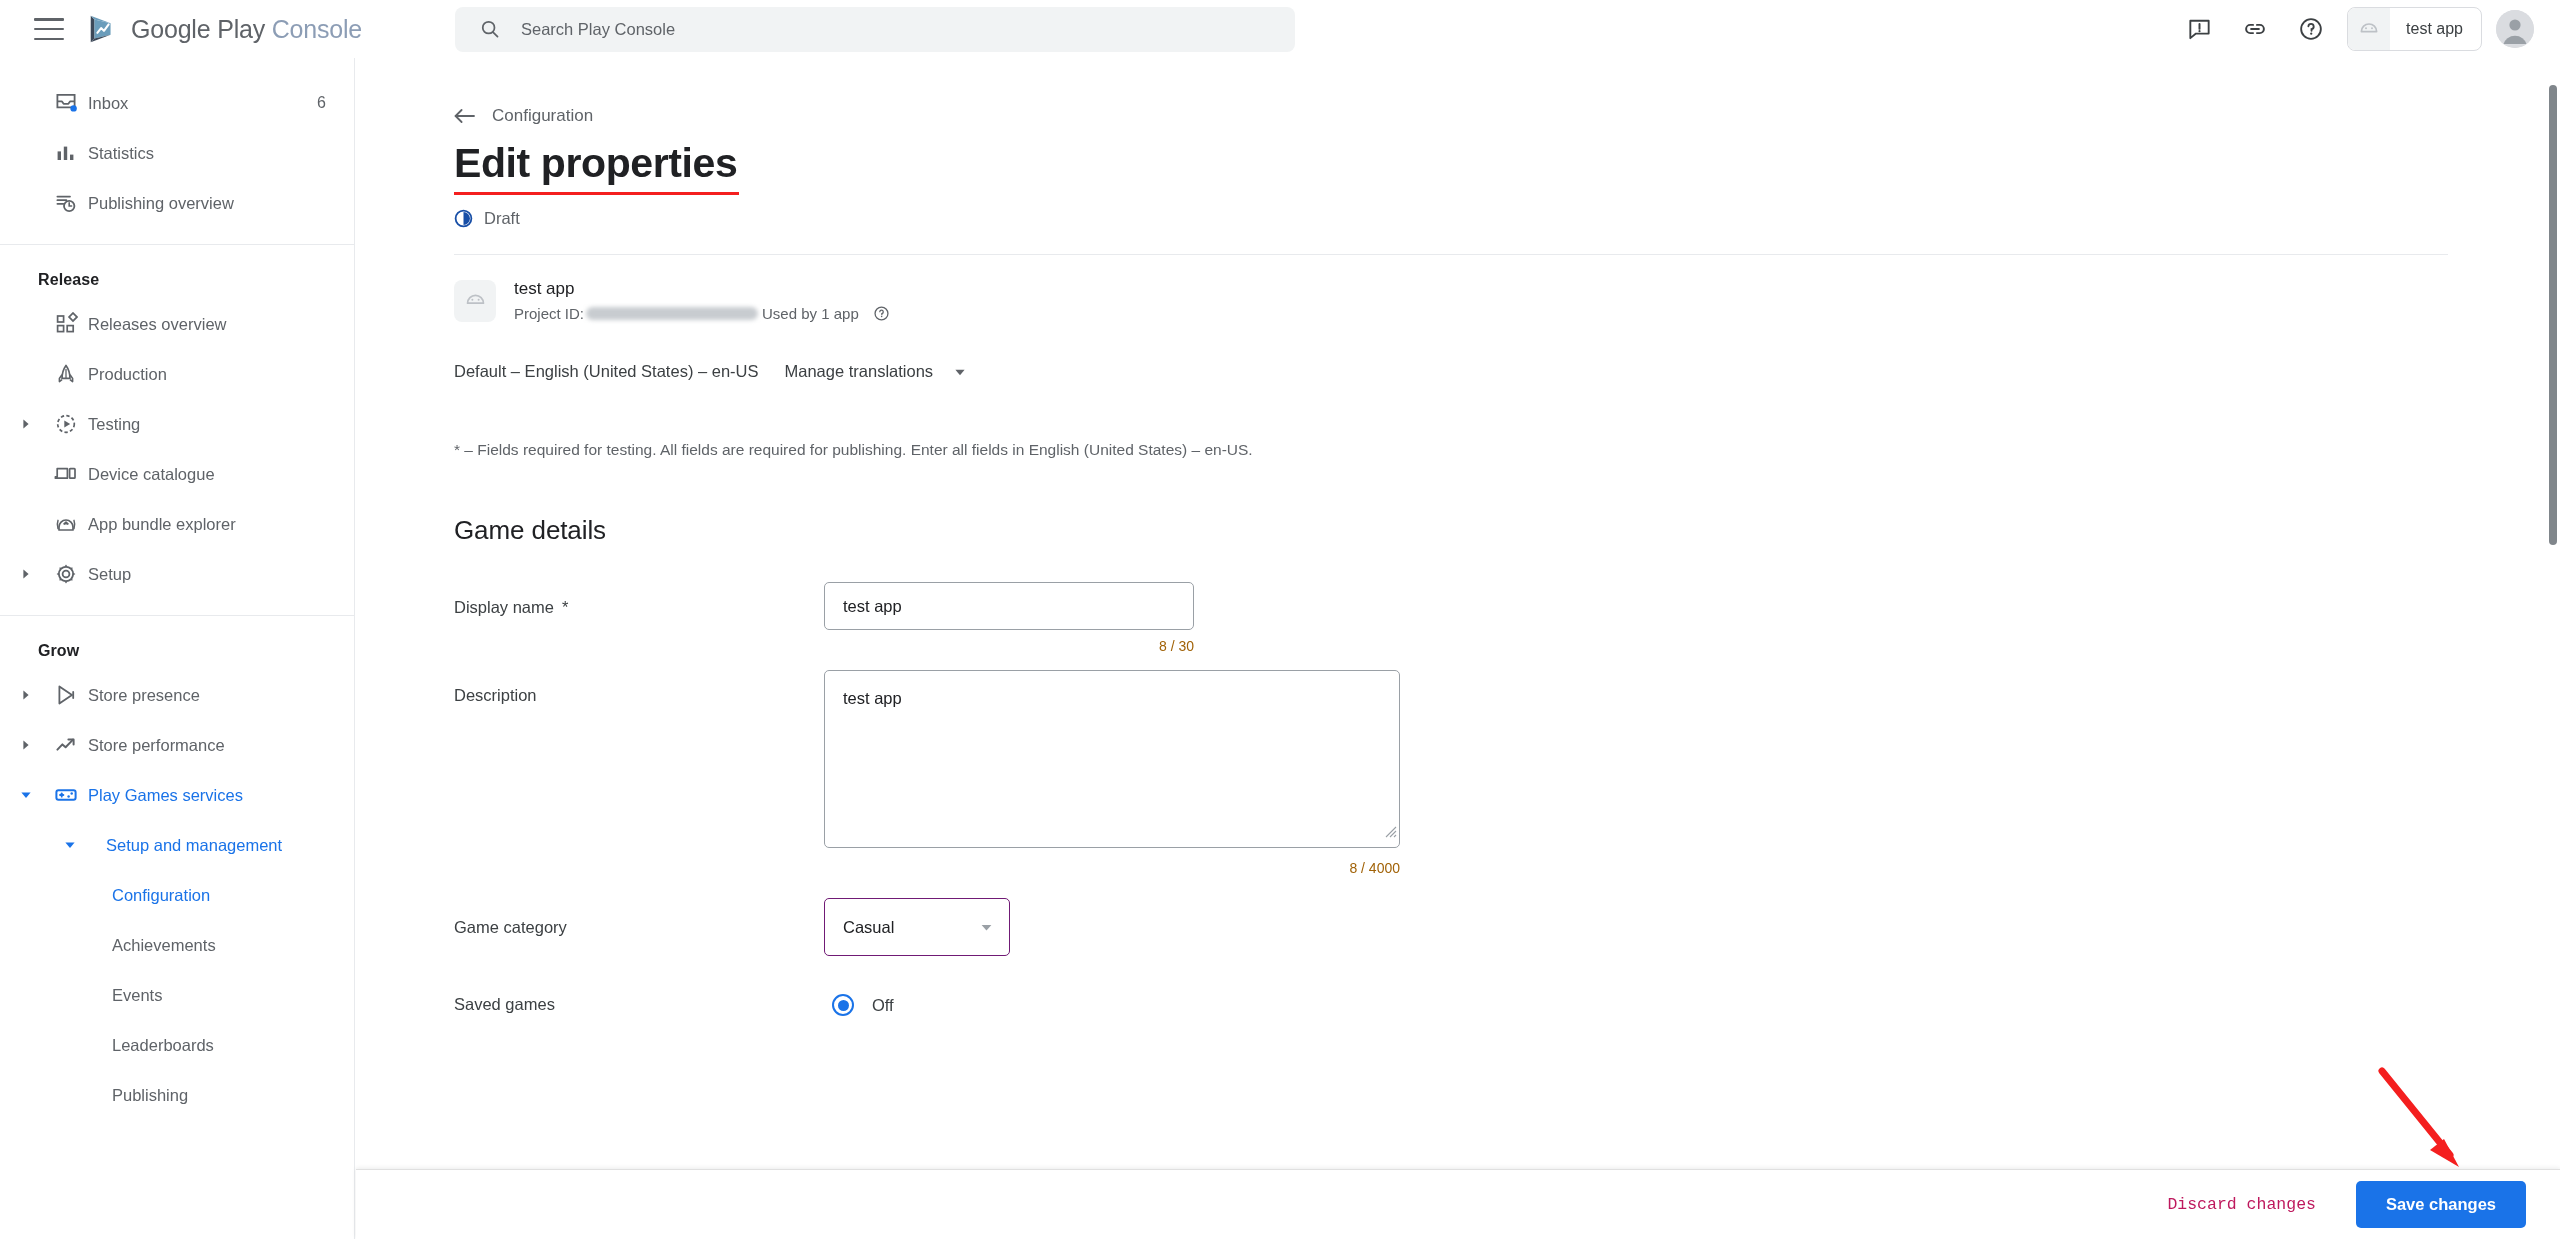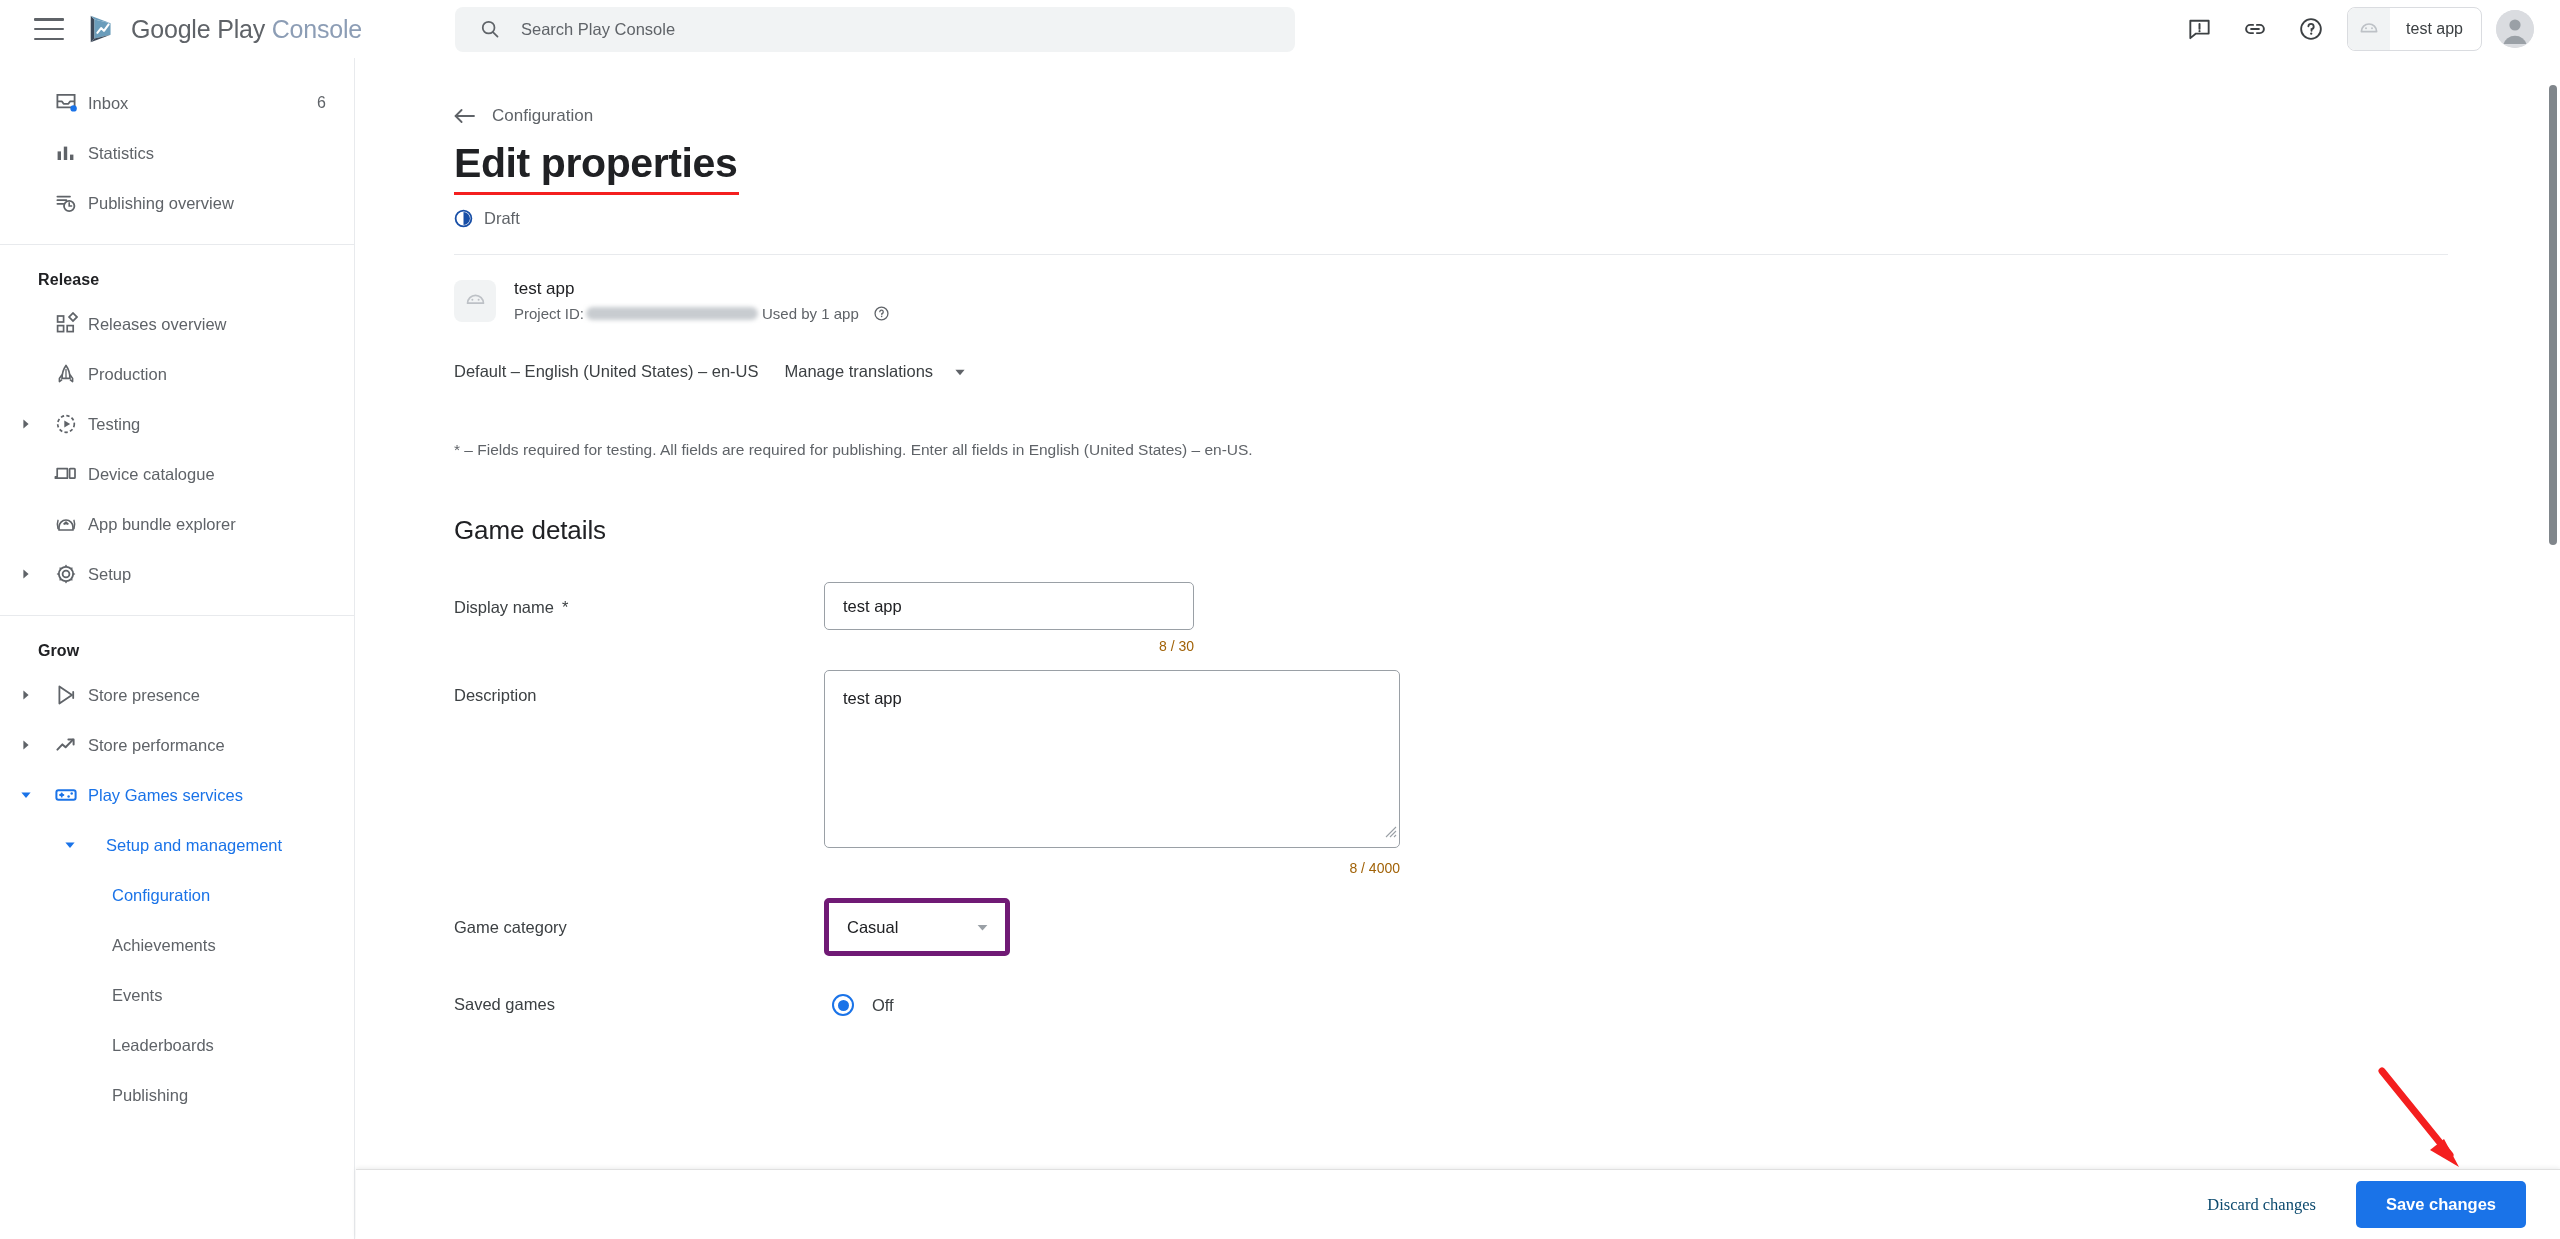--- a/index.html
+++ b/index.html
@@ -268,21 +268,21 @@
     font-size: 14px; color: #a16207;
     text-align: right; margin-top: 8px;
   }
   .resize-grip {
     position: absolute; right: 3px; bottom: 38px;
     width: 14px; height: 14px; pointer-events: none;
   }
 
   .selectbox {
     width: 186px; height: 58px;
-    border: 5px solid #701a75; border-radius: 5px;
+    border: 1px solid #701a75; border-radius: 5px;
     display: flex; align-items: center; justify-content: space-between;
     padding: 0 16px 0 18px;
     font-size: 16.5px; color: #202124;
     cursor: pointer; background: #fff;
   }
 
   .radio-row { display: flex; align-items: center; gap: 18px; padding-top: 8px; }
   .radio {
     width: 22px; height: 22px; border-radius: 50%;
     border: 2px solid #1a73e8;
@@ -297,24 +297,24 @@
     position: absolute; left: 356px; bottom: 0;
     width: 2204px; height: 70px;
     background: #fff;
     border-top: 1px solid #e0e0e0;
     box-shadow: 0 -1px 4px rgba(60,64,67,0.10);
     display: flex; align-items: center; justify-content: flex-end;
     padding-right: 34px; gap: 18px;
     z-index: 30;
   }
   .btn-text {
-    font-size: 16.5px; color: #0c4a6e; font-weight: 500;
+    font-size: 16.5px; color: #be185d; font-weight: 500;
     padding: 12px 22px; border-radius: 5px; cursor: pointer;
     background: transparent; border: none;
-    font-family: Liberation Serif, serif;
+    font-family: Liberation Mono, monospace;
   }
   .btn-primary {
     font-size: 16.5px; color: #fff; font-weight: 700;
     background: #1a73e8; border: none; border-radius: 5px;
     padding: 14px 30px; cursor: pointer;
     font-family: "Liberation Sans", sans-serif;
   }
 
   
   .scrollbar-track {

